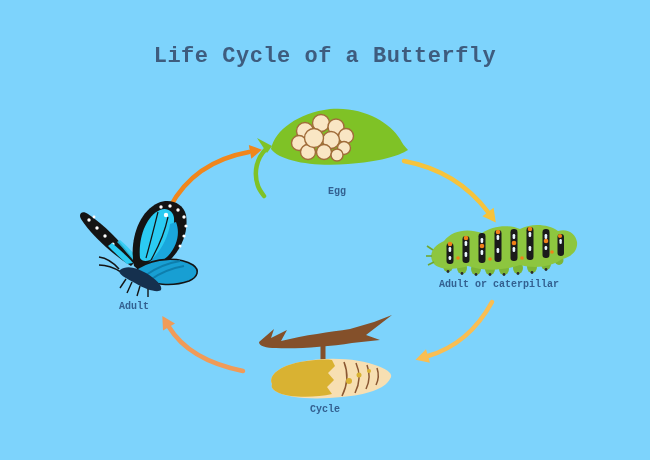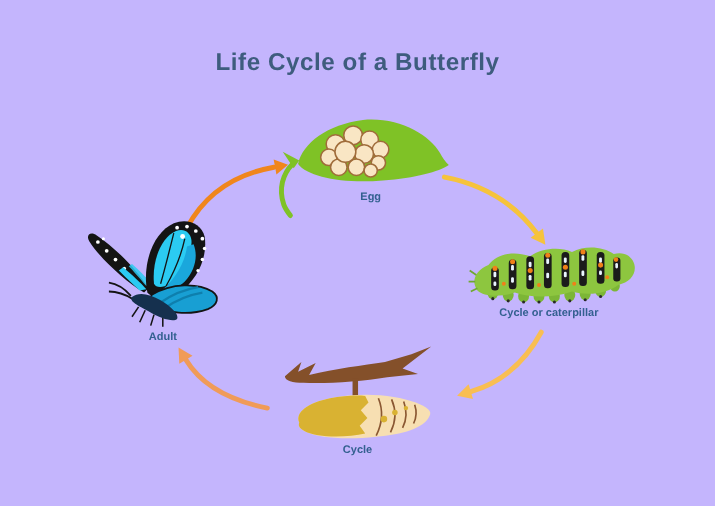--- a/index.html
+++ b/index.html
@@ -1,44 +1,44 @@
 <!DOCTYPE html>
 <html><head>
 <meta charset="utf-8">
 <style>
   html,body{margin:0;padding:0;background:#ffffff;}
   #canvas{
     position:relative;
     width:650px;height:460px;
-    background:#c4b5fd;
+    background:#7dd3fc;
     overflow:hidden;
-    font-family:Liberation Sans, sans-serif;
+    font-family:Liberation Mono, monospace;
   }
   #diagram-svg{position:absolute;left:0;top:0;}
   .page-title{
     position:absolute;
     top:44px;left:0;width:650px;
     text-align:center;
     font-weight:bold;
     font-size:22px;
     letter-spacing:0.5px;
     color:#3E5C7E;
   }
   .stage-label{
     position:absolute;
     transform:translateX(-50%);
     font-weight:bold;
     font-size:10px;
     color:#336090;
     white-space:nowrap;
   }
-  #label-egg{left:321px;top:174px;padding-left:32px;}
+  #label-egg{left:321px;top:186px;padding-left:32px;}
   #label-larva{left:499px;top:279px;}
   #label-pupa{left:325px;top:404px;}
-  #label-adult{left:148px;top:301px;}
+  #label-adult{left:134px;top:301px;}
 </style>
 </head>
 <body>
 
 <div id="canvas">
 
   <div class="page-title">Life Cycle of a Butterfly</div>
 
   <svg id="diagram-svg" width="650" height="460" viewBox="0 0 650 460">
 
@@ -245,16 +245,16 @@
       <g fill="none" stroke-width="1.4" stroke="#141414">
         <path d="M132,282 L127,293"></path>
         <path d="M140,286 L137,296"></path>
         <path d="M148,289 L148,297"></path>
         <path d="M126,279 L120,288"></path>
       </g>
     </g>
   </svg>
 
   <div class="stage-label" id="label-egg">Egg</div>
-  <div class="stage-label" id="label-larva">Cycle or caterpillar</div>
+  <div class="stage-label" id="label-larva">Adult or caterpillar</div>
   <div class="stage-label" id="label-pupa">Cycle</div>
   <div class="stage-label" id="label-adult">Adult</div>
 </div>
 
 </body></html>

